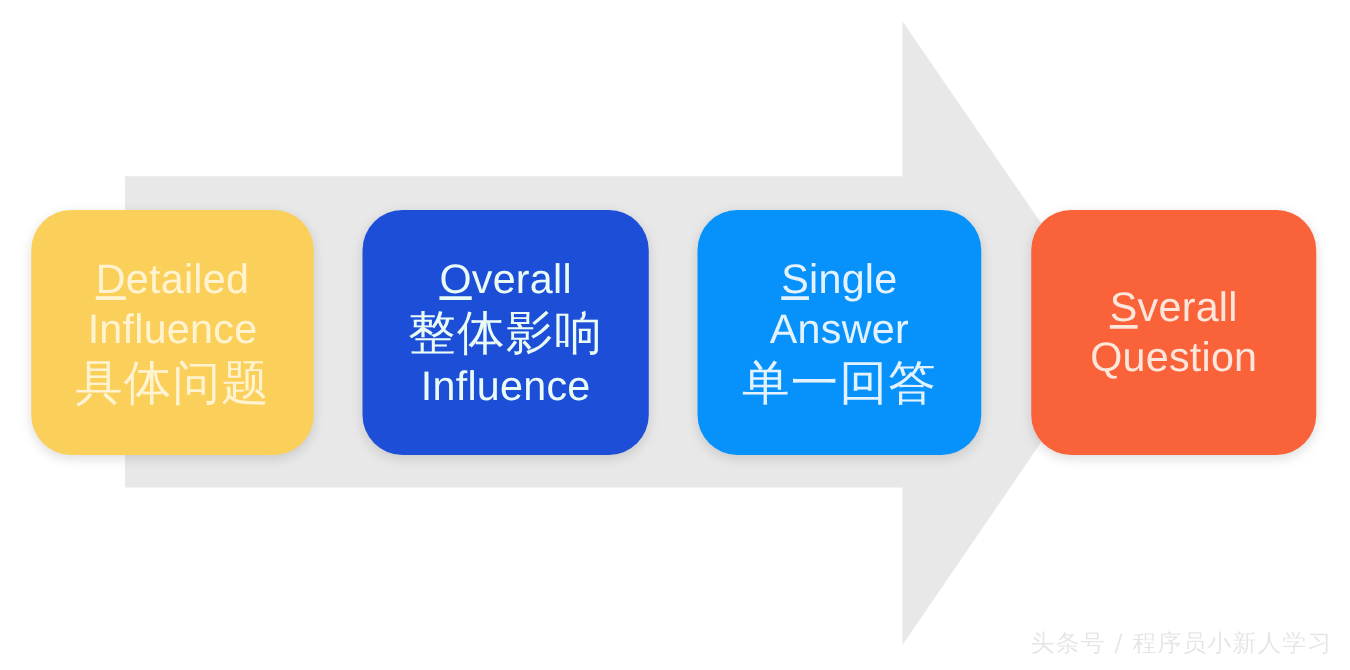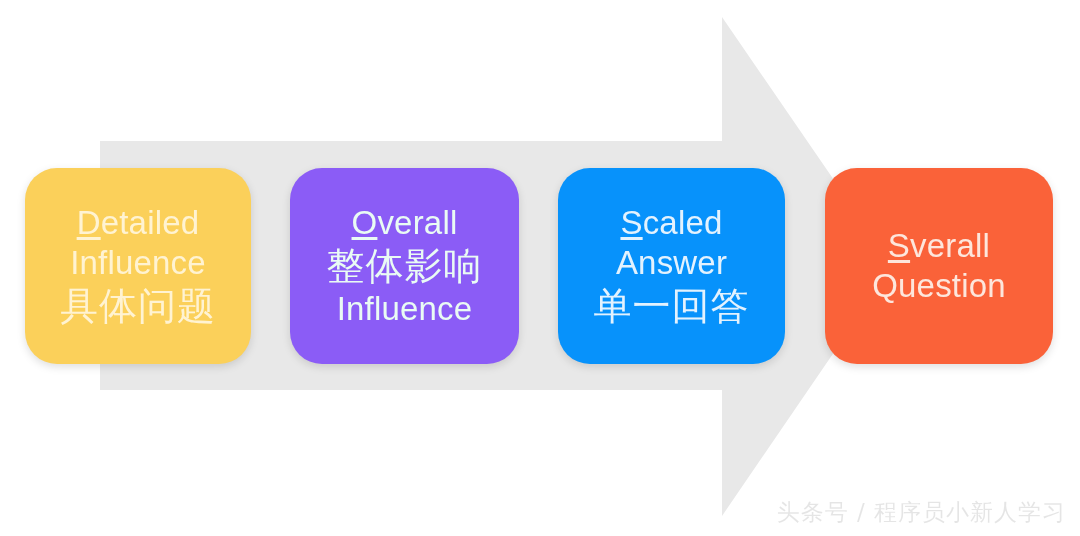--- a/index.html
+++ b/index.html
@@ -62,35 +62,35 @@
     font-family: "DejaVu Sans", "Liberation Sans", sans-serif;
   }
 
   .ul {
     text-decoration: underline;
     text-underline-offset: 3px;
   }
 
   
   #card-0 { left: 25px;  top: 168px; width: 226px; height: 196px; background: #FBD05A; }
-  #card-1 { left: 290px; top: 168px; width: 229px; height: 196px; background: #8b5cf6; }
+  #card-1 { left: 290px; top: 168px; width: 229px; height: 196px; background: #1d4ed8; }
   #card-2 { left: 558px; top: 168px; width: 227px; height: 196px; background: #0792FB; }
   #card-3 { left: 825px; top: 168px; width: 228px; height: 196px; background: #FA6239; }
 
   #card-0 .card-line { color: #FFF3D2; }
   #card-1 .card-line { color: #E9FBF4; }
   #card-2 .card-line { color: #E3F2FE; }
   #card-3 .card-line { color: #FDE6DC; }
 
   
   #watermark {
     position: absolute;
     right: 14px;
     bottom: 8px;
-    font-size: 23px;
+    font-size: 19px;
     letter-spacing: 1px;
     color: rgba(0,0,0,0.10);
     font-family: "DejaVu Sans", "Liberation Sans", sans-serif;
     white-space: nowrap;
     user-select: none;
   }
 </style>
 </head>
 <body>
 
@@ -106,21 +106,21 @@
     <span class="card-line line-cn">具体问题</span>
   </div>
 
   <div class="card" id="card-1">
     <span class="card-line line-en"><span class="ul">O</span><span>verall</span></span>
     <span class="card-line line-cn">整体影响</span>
     <span class="card-line line-en">Influence</span>
   </div>
 
   <div class="card" id="card-2">
-    <span class="card-line line-en"><span class="ul">S</span><span>caled</span></span>
+    <span class="card-line line-en"><span class="ul">S</span><span>ingle</span></span>
     <span class="card-line line-en">Answer</span>
     <span class="card-line line-cn">单一回答</span>
   </div>
 
   <div class="card" id="card-3">
     <span class="card-line line-en"><span class="ul">S</span><span>verall</span></span>
     <span class="card-line line-en">Question</span>
   </div>
 
   <div id="watermark">头条号 / 程序员小新人学习</div>

